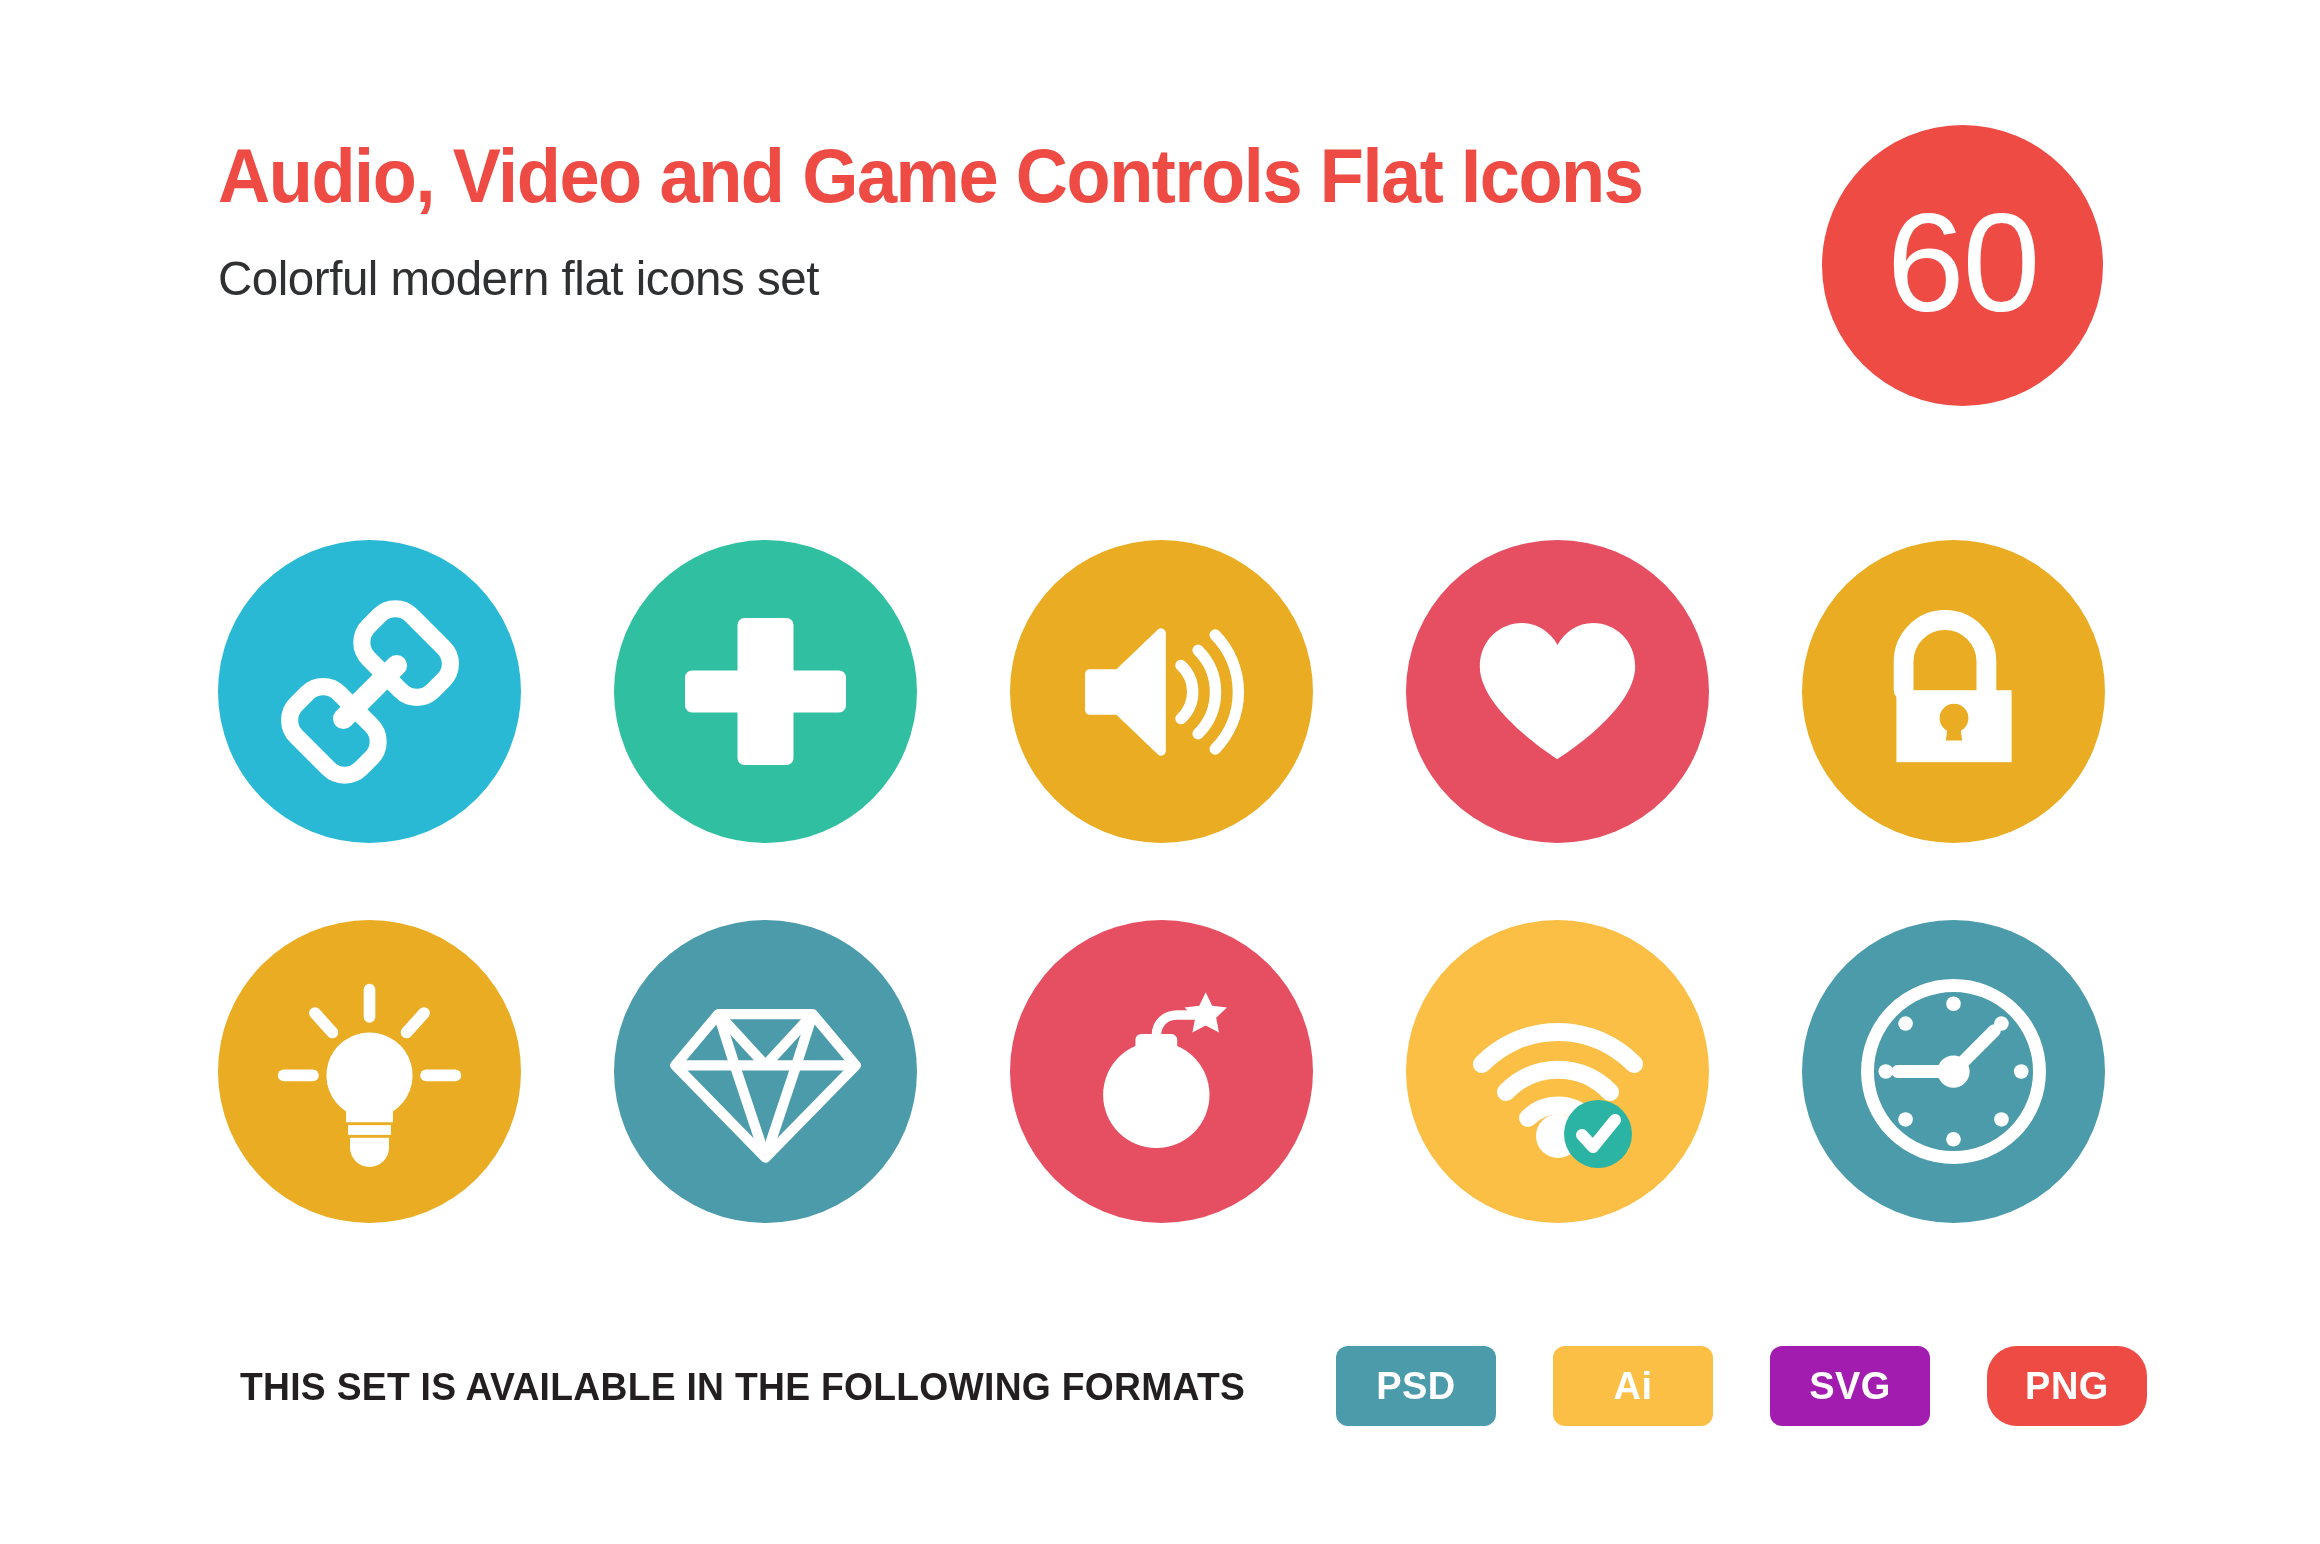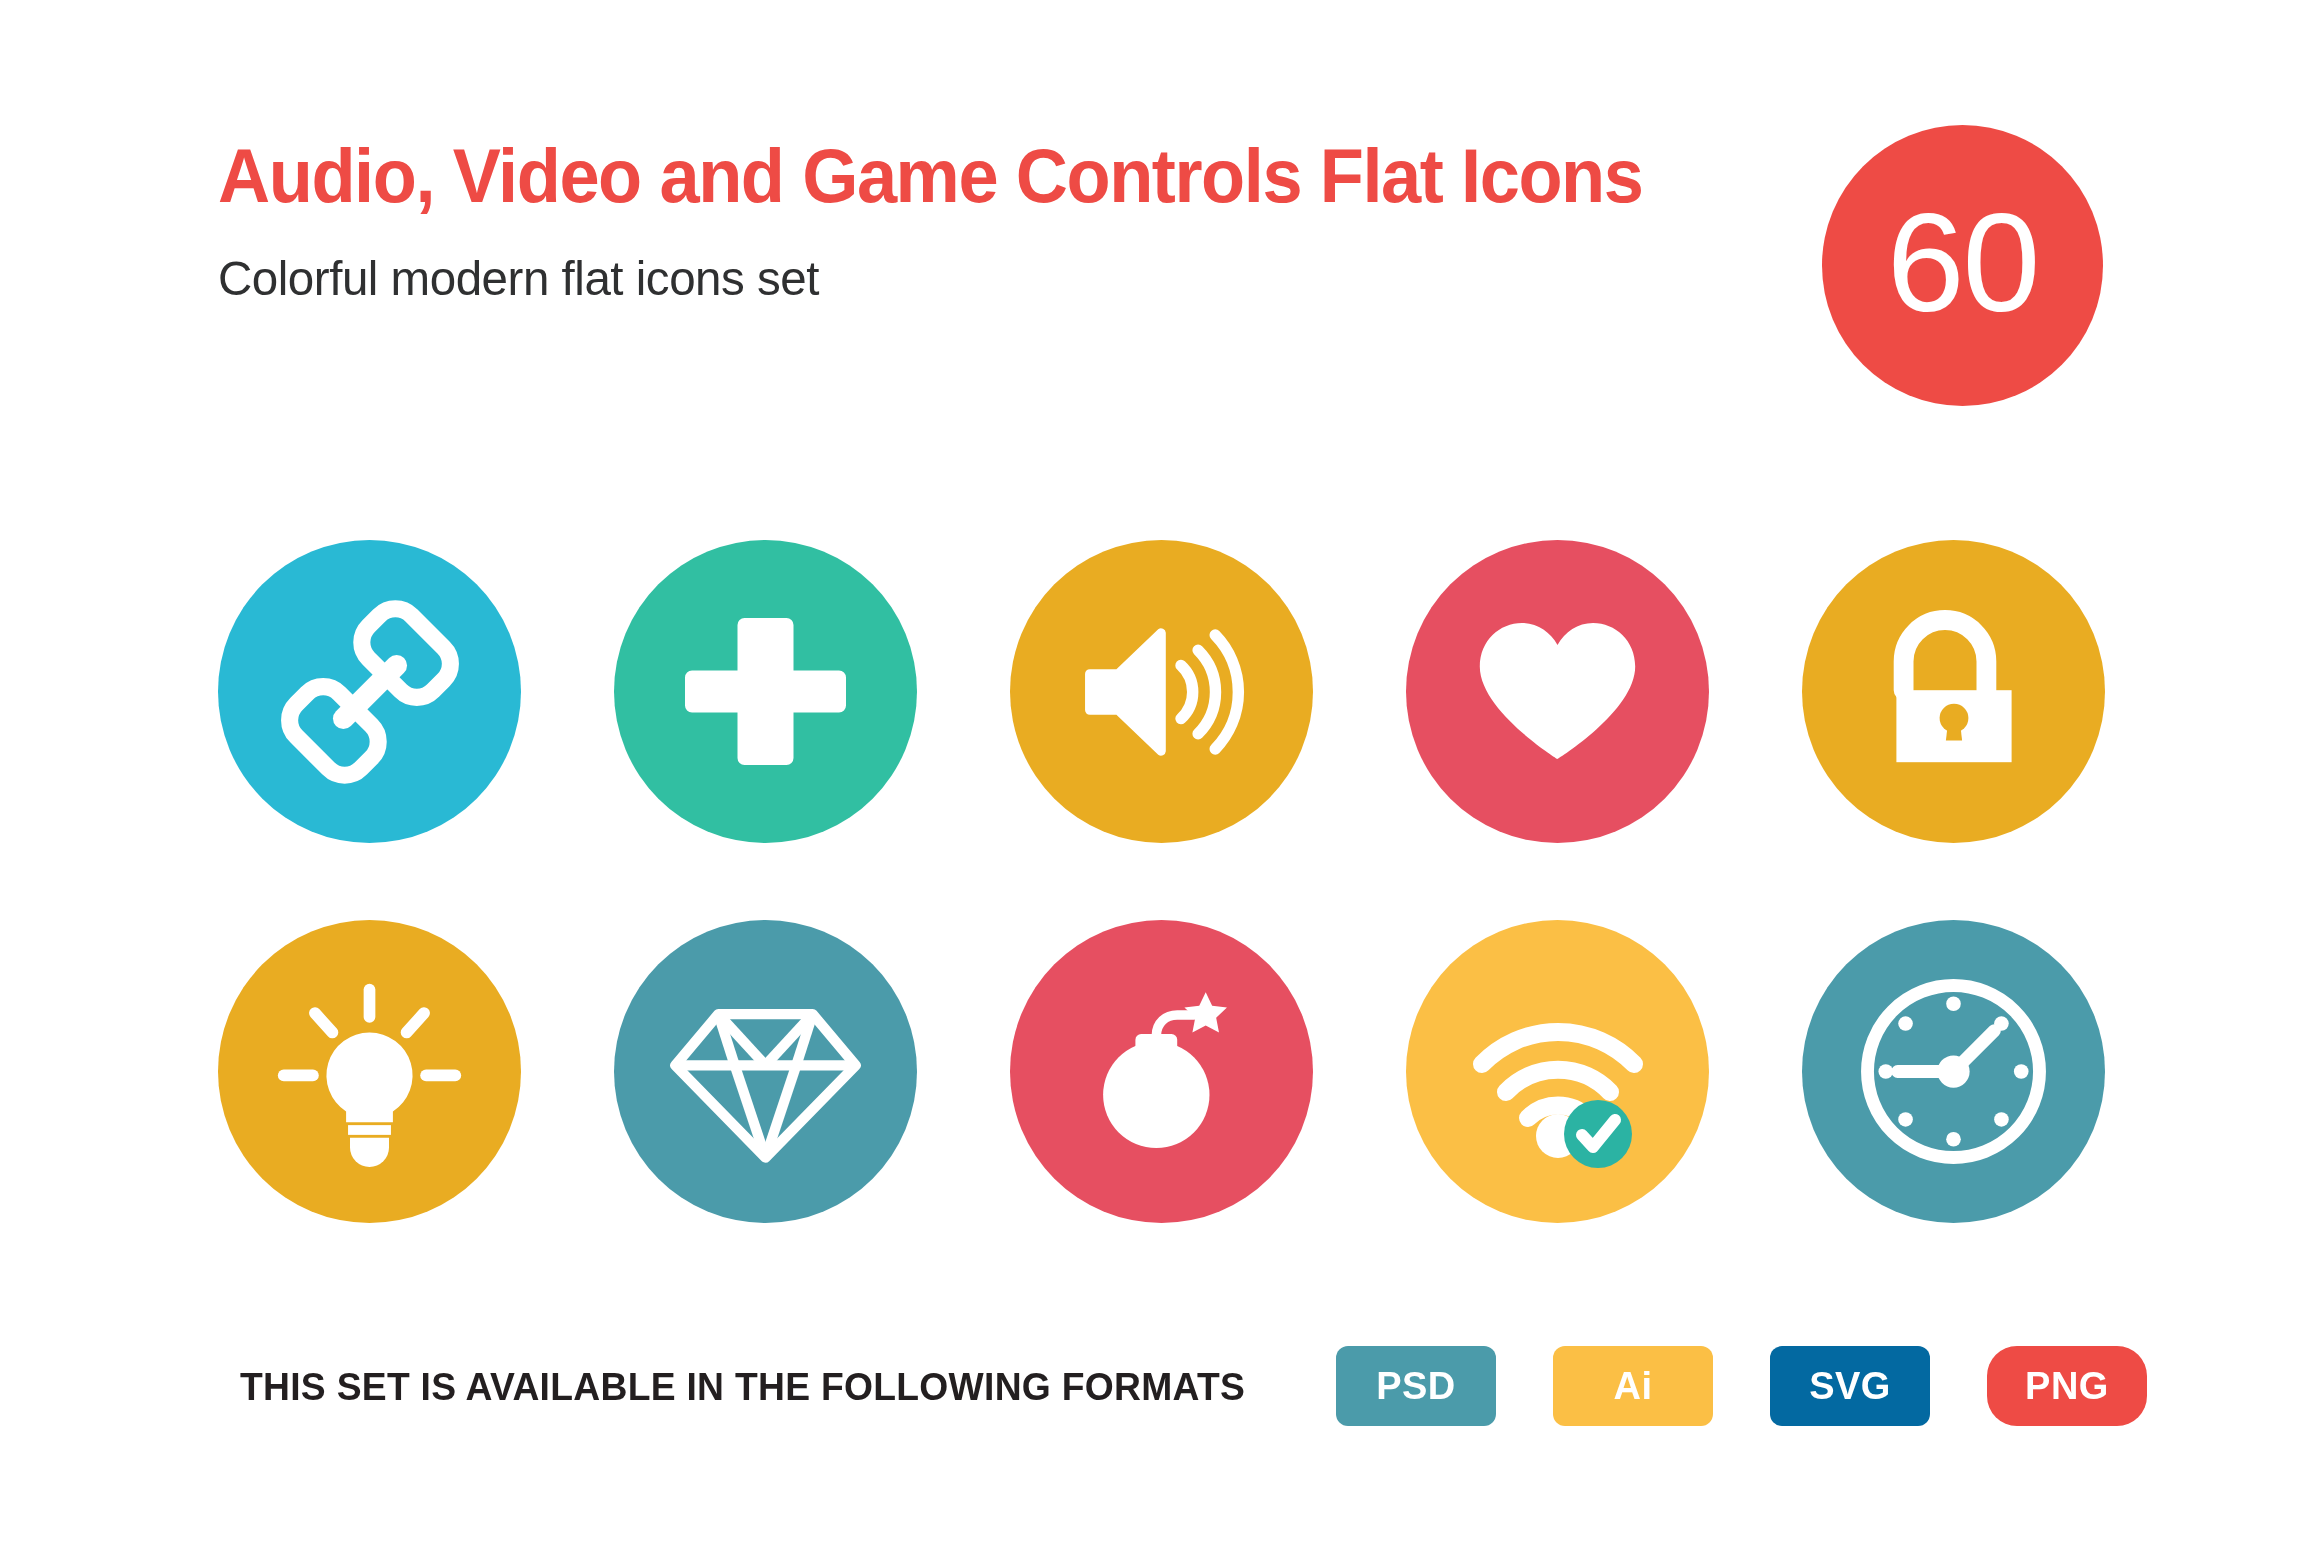--- a/index.html
+++ b/index.html
@@ -262,21 +262,21 @@
   <div class="footer">
     <div class="footer-text" style="color: rgb(35, 31, 32);">THIS SET IS AVAILABLE IN THE FOLLOWING FORMATS</div>
 
     <div class="format-badges">
       <div class="format-badge" style="background: rgb(75, 155, 170);">
         <span>PSD</span>
       </div>
       <div class="format-badge" style="background: rgb(251, 191, 69); text-align: center;">
         <span>Ai</span>
       </div>
-      <div class="format-badge" style="background: #0369a1;">
+      <div class="format-badge" style="background: #a21caf;">
         <span>SVG</span>
       </div>
       <div class="format-badge" style="background: rgb(238, 75, 69); border-radius: 30px;">
         <span>PNG</span>
       </div>
     </div>
   </div>
 
 </div>
 

